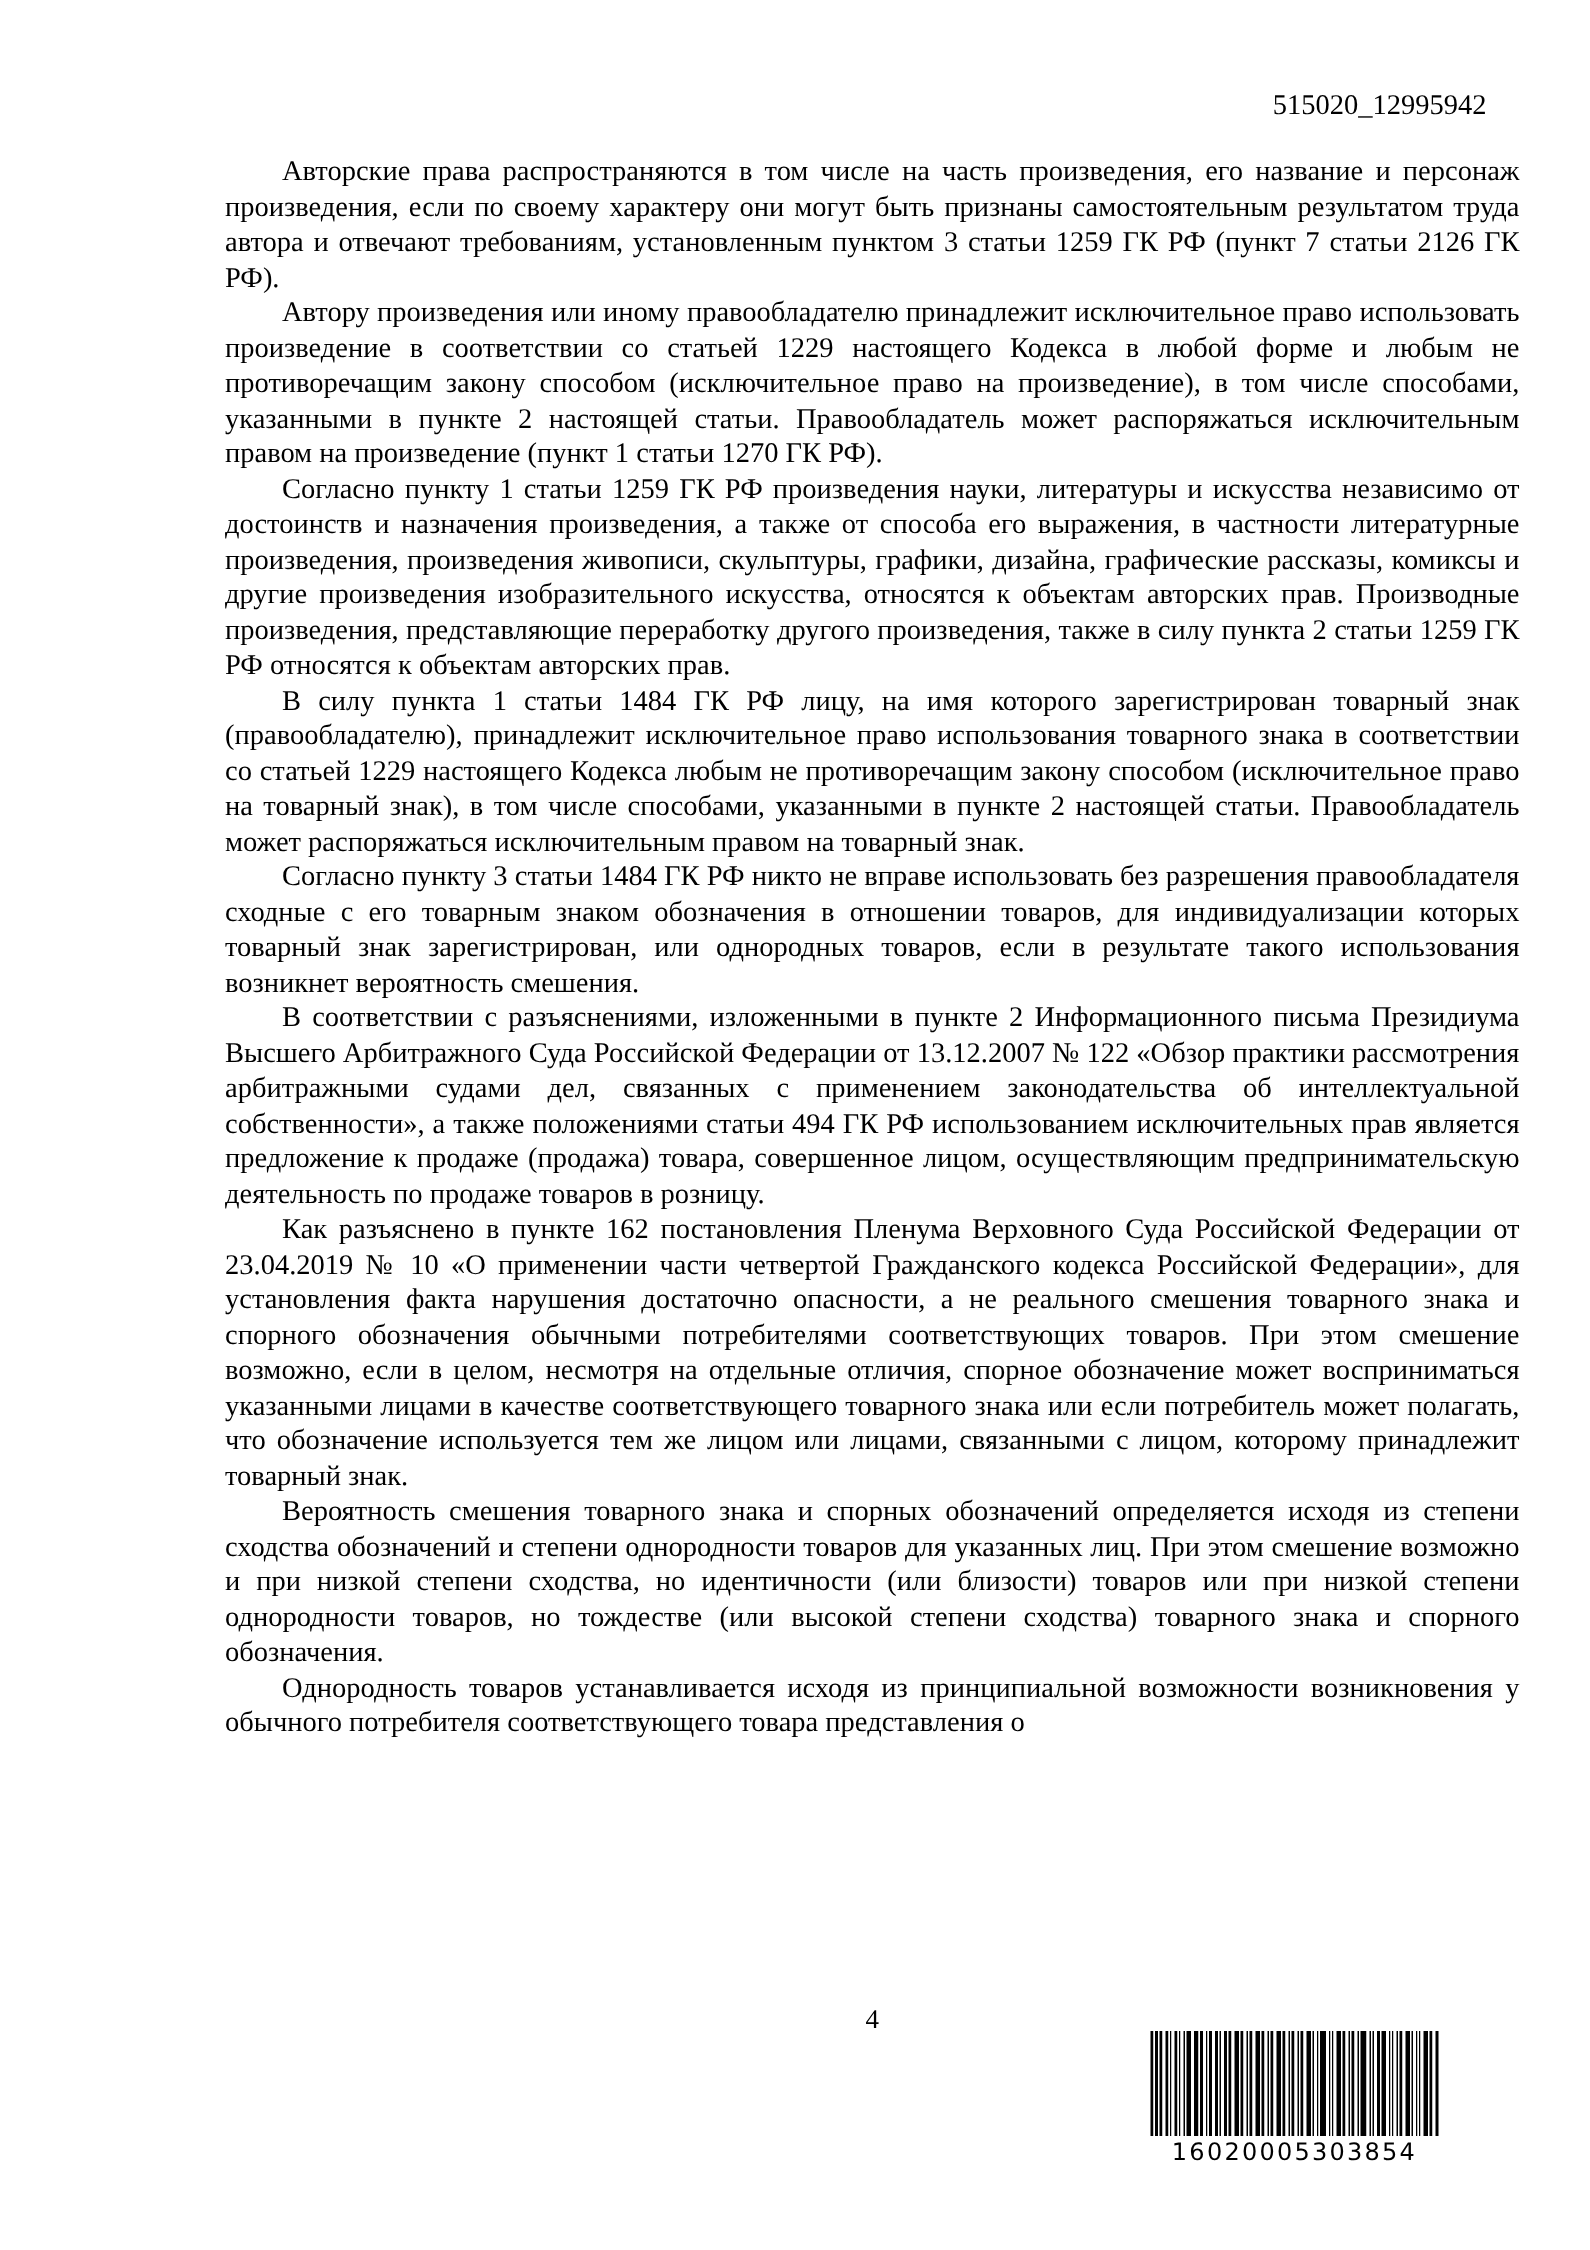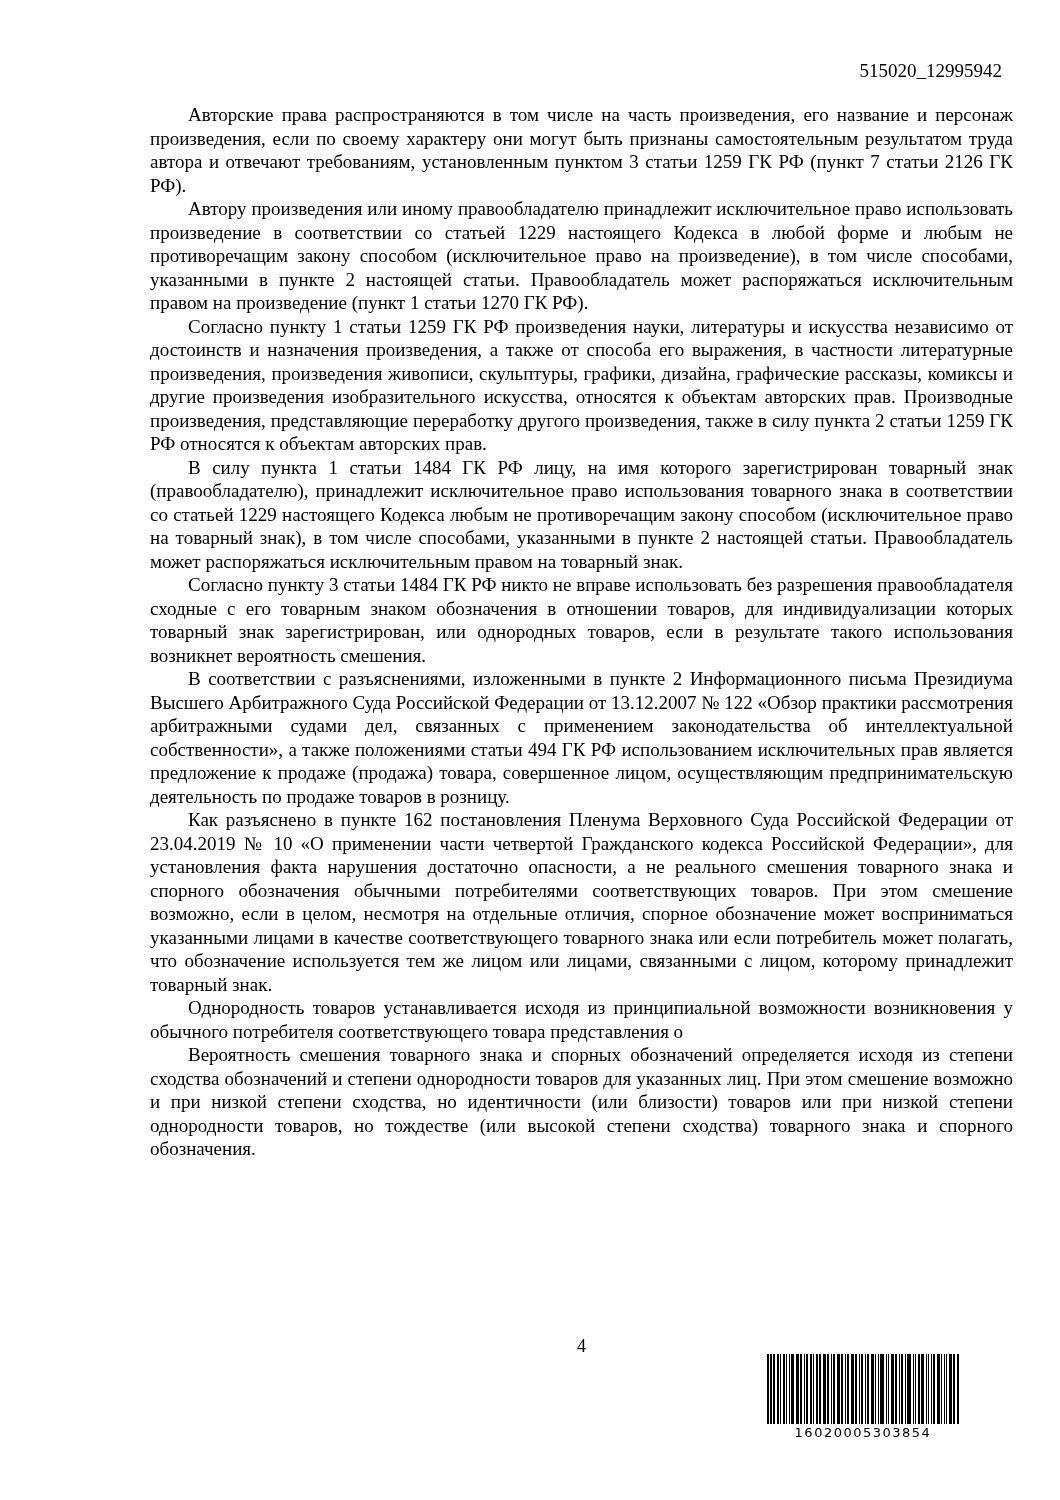--- a/index.html
+++ b/index.html
@@ -13,21 +13,21 @@
     height: 1500px;
     background: #ffffff;
     color: #000000;
     font-family: "Liberation Serif", "DejaVu Serif", serif;
     overflow: hidden;
   }
   .doc-header {
     position: absolute;
     top: 60px;
     left: 0;
-    right: 58px;
+    right: 69px;
     text-align: right;
     font-size: 19px;
     white-space: nowrap;
   }
   .body-text {
     position: absolute;
     top: 103px;
     left: 150px;
     width: 863px;
     font-size: 19px;
@@ -63,43 +63,43 @@
   .bars i {
     display: block;
     height: 100%;
     background: #000000;
   }
   .bars i.s {
     background: #ffffff;
   }
   .barcode-number {
     font-family: "DejaVu Sans", "Liberation Sans", sans-serif;
-    font-size: 13px;
+    font-size: 16px;
     letter-spacing: 1.5px;
     margin-top: 1px;
     color: #000000;
   }
 </style>
 </head>
 <body>
 
 <div class="page">
 
   <div class="doc-header">515020_12995942</div>
 
   <div class="body-text">
     <p>Авторские права распространяются в том числе на часть произведения, его название и персонаж произведения, если по своему характеру они могут быть признаны самостоятельным результатом труда автора и отвечают требованиям, установленным пунктом 3 статьи 1259 ГК РФ (пункт 7 статьи 2126 ГК РФ).</p>
     <p>Автору произведения или иному правообладателю принадлежит исключительное право использовать произведение в соответствии со статьей 1229 настоящего Кодекса в любой форме и любым не противоречащим закону способом (исключительное право на произведение), в том числе способами, указанными в пункте 2 настоящей статьи. Правообладатель может распоряжаться исключительным правом на произведение (пункт 1 статьи 1270 ГК РФ).</p>
     <p>Согласно пункту 1 статьи 1259 ГК РФ произведения науки, литературы и искусства независимо от достоинств и назначения произведения, а также от способа его выражения, в частности литературные произведения, произведения живописи, скульптуры, графики, дизайна, графические рассказы, комиксы и другие произведения изобразительного искусства, относятся к объектам авторских прав. Производные произведения, представляющие переработку другого произведения, также в силу пункта 2 статьи 1259 ГК РФ относятся к объектам авторских прав.</p>
     <p>В силу пункта 1 статьи 1484 ГК РФ лицу, на имя которого зарегистрирован товарный знак (правообладателю), принадлежит исключительное право использования товарного знака в соответствии со статьей 1229 настоящего Кодекса любым не противоречащим закону способом (исключительное право на товарный знак), в том числе способами, указанными в пункте 2 настоящей статьи. Правообладатель может распоряжаться исключительным правом на товарный знак.</p>
     <p>Согласно пункту 3 статьи 1484 ГК РФ никто не вправе использовать без разрешения правообладателя сходные с его товарным знаком обозначения в отношении товаров, для индивидуализации которых товарный знак зарегистрирован, или однородных товаров, если в результате такого использования возникнет вероятность смешения.</p>
     <p>В соответствии с разъяснениями, изложенными в пункте 2 Информационного письма Президиума Высшего Арбитражного Суда Российской Федерации от 13.12.2007 № 122 «Обзор практики рассмотрения арбитражными судами дел, связанных с применением законодательства об интеллектуальной собственности», а также положениями статьи 494 ГК РФ использованием исключительных прав является предложение к продаже (продажа) товара, совершенное лицом, осуществляющим предпринимательскую деятельность по продаже товаров в розницу.</p>
     <p>Как разъяснено в пункте 162 постановления Пленума Верховного Суда Российской Федерации от 23.04.2019 № 10 «О применении части четвертой Гражданского кодекса Российской Федерации», для установления факта нарушения достаточно опасности, а не реального смешения товарного знака и спорного обозначения обычными потребителями соответствующих товаров. При этом смешение возможно, если в целом, несмотря на отдельные отличия, спорное обозначение может восприниматься указанными лицами в качестве соответствующего товарного знака или если потребитель может полагать, что обозначение используется тем же лицом или лицами, связанными с лицом, которому принадлежит товарный знак.</p>
+    <p>Вероятность смешения товарного знака и спорных обозначений определяется исходя из степени сходства обозначений и степени однородности товаров для указанных лиц. При этом смешение возможно и при низкой степени сходства, но идентичности (или близости) товаров или при низкой степени однородности товаров, но тождестве (или высокой степени сходства) товарного знака и спорного обозначения.</p>
     <p>Однородность товаров устанавливается исходя из принципиальной возможности возникновения у обычного потребителя соответствующего товара представления о</p>
-    <p>Вероятность смешения товарного знака и спорных обозначений определяется исходя из степени сходства обозначений и степени однородности товаров для указанных лиц. При этом смешение возможно и при низкой степени сходства, но идентичности (или близости) товаров или при низкой степени однородности товаров, но тождестве (или высокой степени сходства) товарного знака и спорного обозначения.</p>
   </div>
 
   <div class="page-number">4</div>
 
   <div class="barcode-block">
     <div class="bars">
         <i style="width:2px"></i>
         <i class="s" style="width:1px"></i>
         <i style="width:2px"></i>
         <i class="s" style="width:1px"></i>

